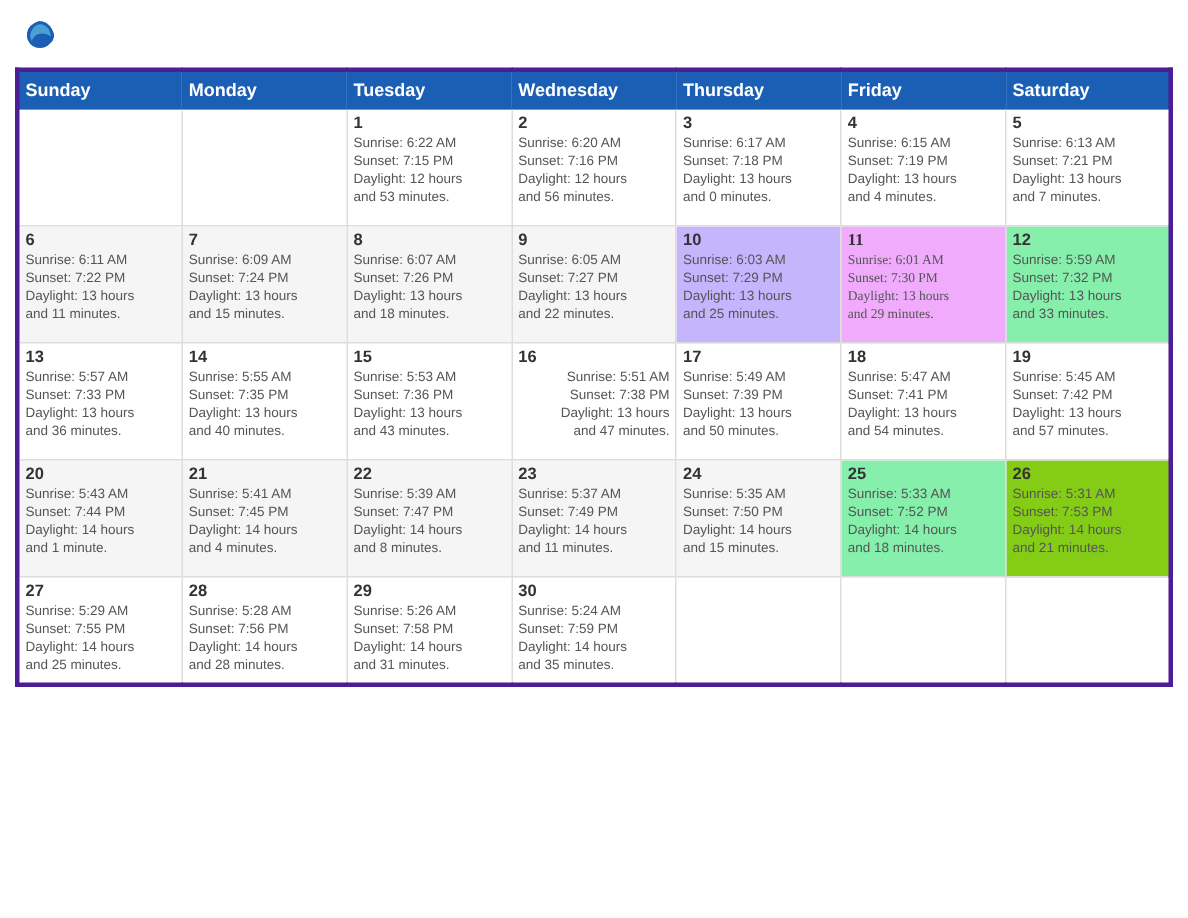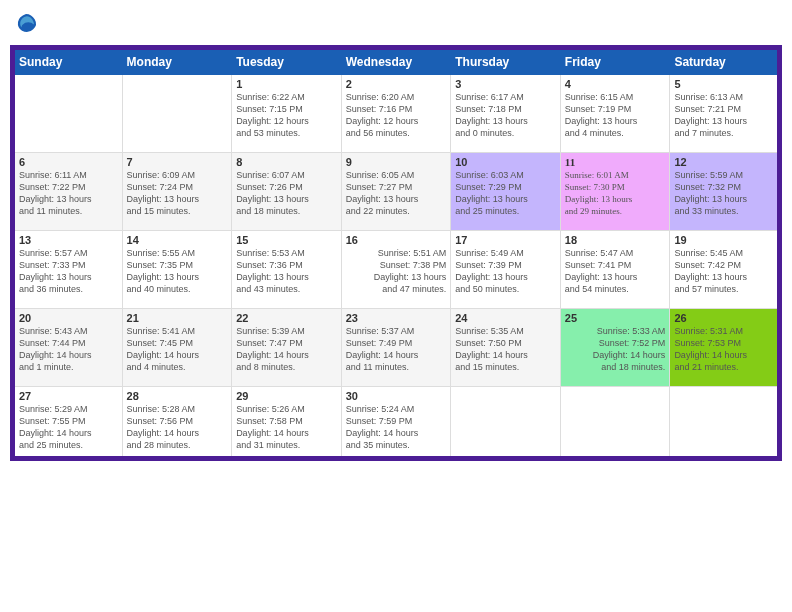--- a/index.html
+++ b/index.html
@@ -56,21 +56,21 @@
       color: #333;
       line-height: 1.1;
     }
     .location {
       font-size: 16px;
       color: #555;
     }
     .calendar {
       width: 100%;
       border-collapse: collapse;
-      border: 5px solid #4c1d95;
+      border: 3px solid #4c1d95;
       margin-top: 11px;
     }
     .calendar th {
       background: #1a5fb4;
       color: #fff;
       font-size: 12px;
       font-weight: bold;
       padding: 5px 4px;
       text-align: left;
       border: 1px solid #1a5fb4;
@@ -214,21 +214,21 @@
 Daylight: 13 hours
 and 25 minutes.</div>
           </td>
           <td style="background: #f0abfc; font-family: Liberation Serif, serif;">
             <span class="day-number">11</span>
             <div class="day-info" style="white-space: pre-line;">Sunrise: 6:01 AM
 Sunset: 7:30 PM
 Daylight: 13 hours
 and 29 minutes.</div>
           </td>
-          <td style="background: #c4b5fd;">
+          <td style="background: #86efac;">
             <span class="day-number">12</span>
             <div class="day-info" style="white-space: pre-line;">Sunrise: 5:59 AM
 Sunset: 7:32 PM
 Daylight: 13 hours
 and 33 minutes.</div>
           </td>
         </tr>
         <tr>
           <td>
             <span class="day-number">13</span>
@@ -311,21 +311,21 @@
           </td>
           <td style="background: rgb(245, 245, 245);">
             <span class="day-number">24</span>
             <div class="day-info" style="white-space: pre-line;">Sunrise: 5:35 AM
 Sunset: 7:50 PM
 Daylight: 14 hours
 and 15 minutes.</div>
           </td>
           <td style="background: #86efac;">
             <span class="day-number">25</span>
-            <div class="day-info" style="white-space: pre-line; text-align: right;">Sunrise: 5:33 AM
+            <div class="day-info" style="white-space: pre-line;">Sunrise: 5:33 AM
 Sunset: 7:52 PM
 Daylight: 14 hours
 and 18 minutes.</div>
           </td>
           <td style="background: #84cc16;">
             <span class="day-number">26</span>
             <div class="day-info" style="white-space: pre-line;">Sunrise: 5:31 AM
 Sunset: 7:53 PM
 Daylight: 14 hours
 and 21 minutes.</div>

